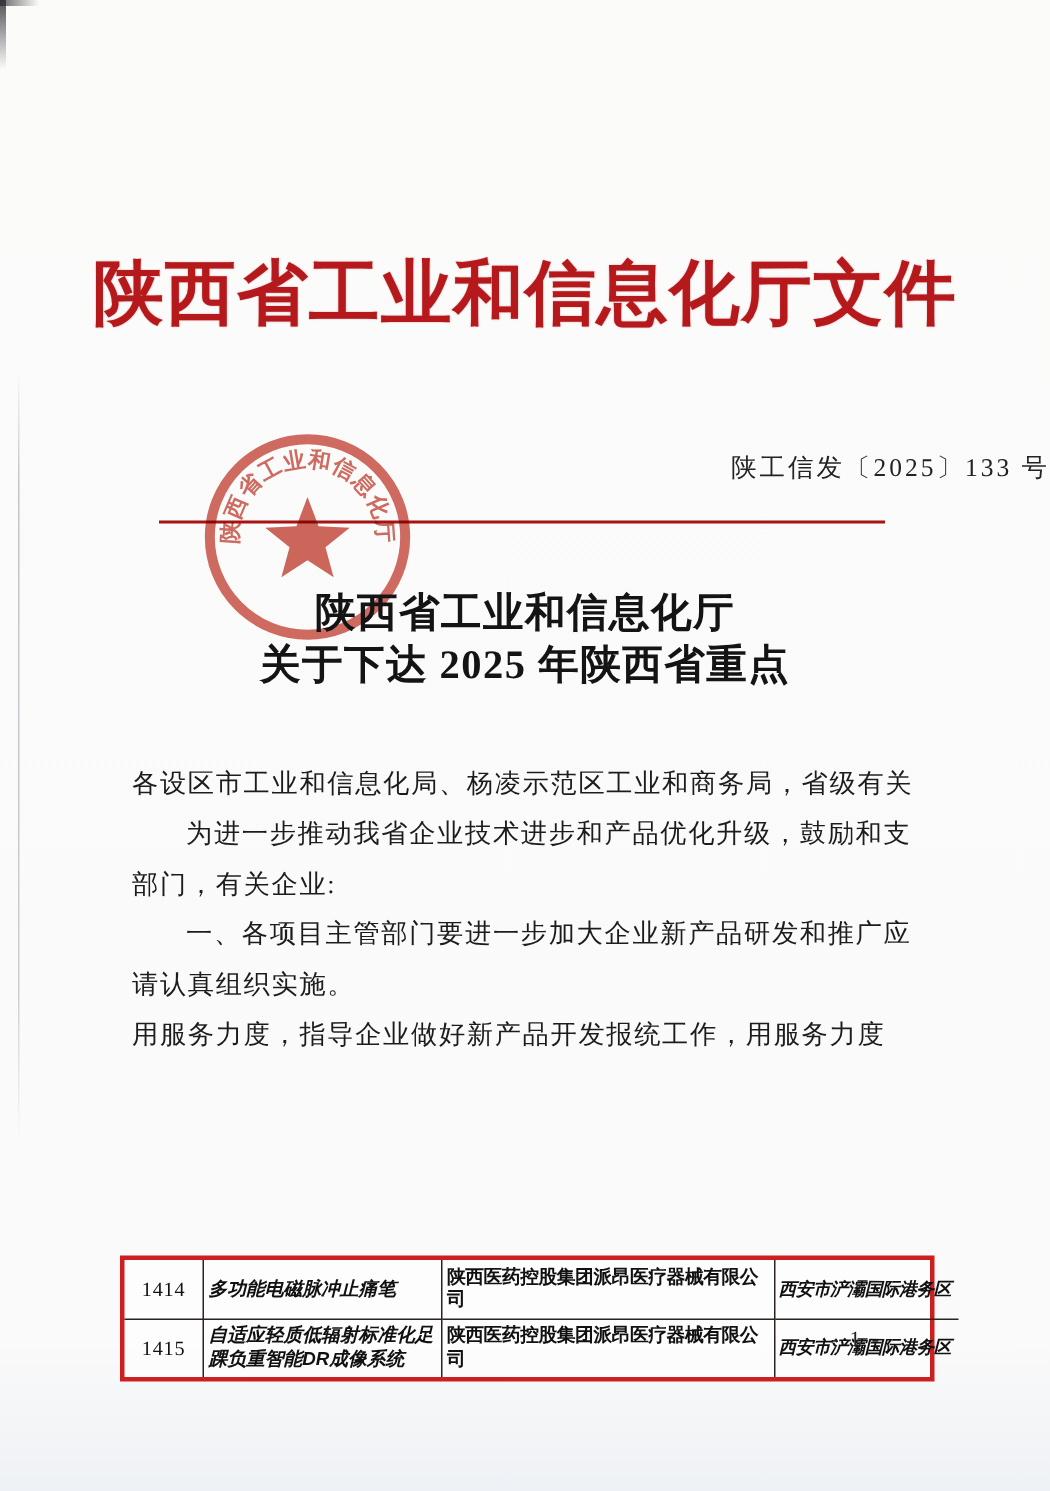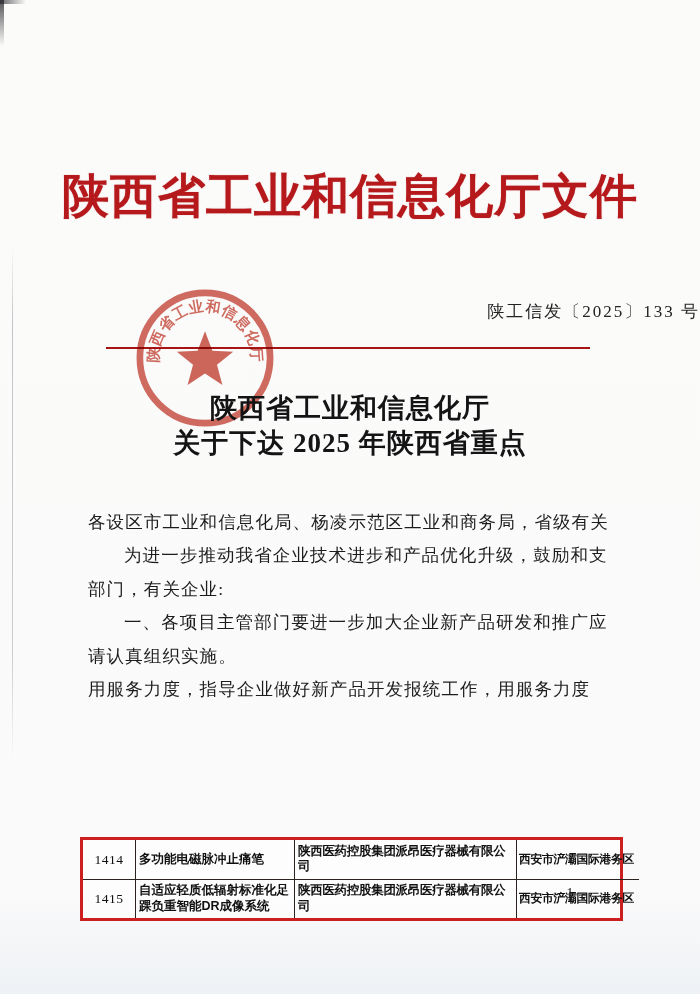--- a/index.html
+++ b/index.html
@@ -66,25 +66,25 @@
     border:1.5px solid #2a2320;
     font-family:"Liberation Sans","DejaVu Sans",sans-serif;
     font-weight:700;font-size:12.5px;line-height:15.5px;color:#111;
     padding:1px 3px;vertical-align:middle;overflow:hidden;
   }
   .project-table tr td:first-child{
     border-left:none;
     font-family:"Liberation Serif","DejaVu Serif",serif;
     font-weight:400;font-size:13.5px;text-align:center;letter-spacing:.5px;
   }
-  .project-table tr td:last-child{border-right:none;font-size:11.8px;letter-spacing:-.3px;padding:1px 2px;}
+  .project-table tr td:last-child{border-right:none;font-size:11.8px;letter-spacing:-.3px;padding:1px 2px;font-style:italic;}
   .project-table tr:first-child td{border-top:none;}
   .project-table tr:last-child td{border-bottom:none;}
   .col-id{width:46px;}
-  .col-product{width:152px;}
+  .col-product{width:152px;font-style:italic;}
   .col-company{width:215px;}
   .col-district{width:118px;}
   .td-company{letter-spacing:-.3px;}
 
   .page-number{
     position:absolute;left:536px;top:885px;width:70px;
     text-align:center;font-size:14.5px;color:#222;letter-spacing:2px;z-index:3;
   }
 </style>
 </head>

